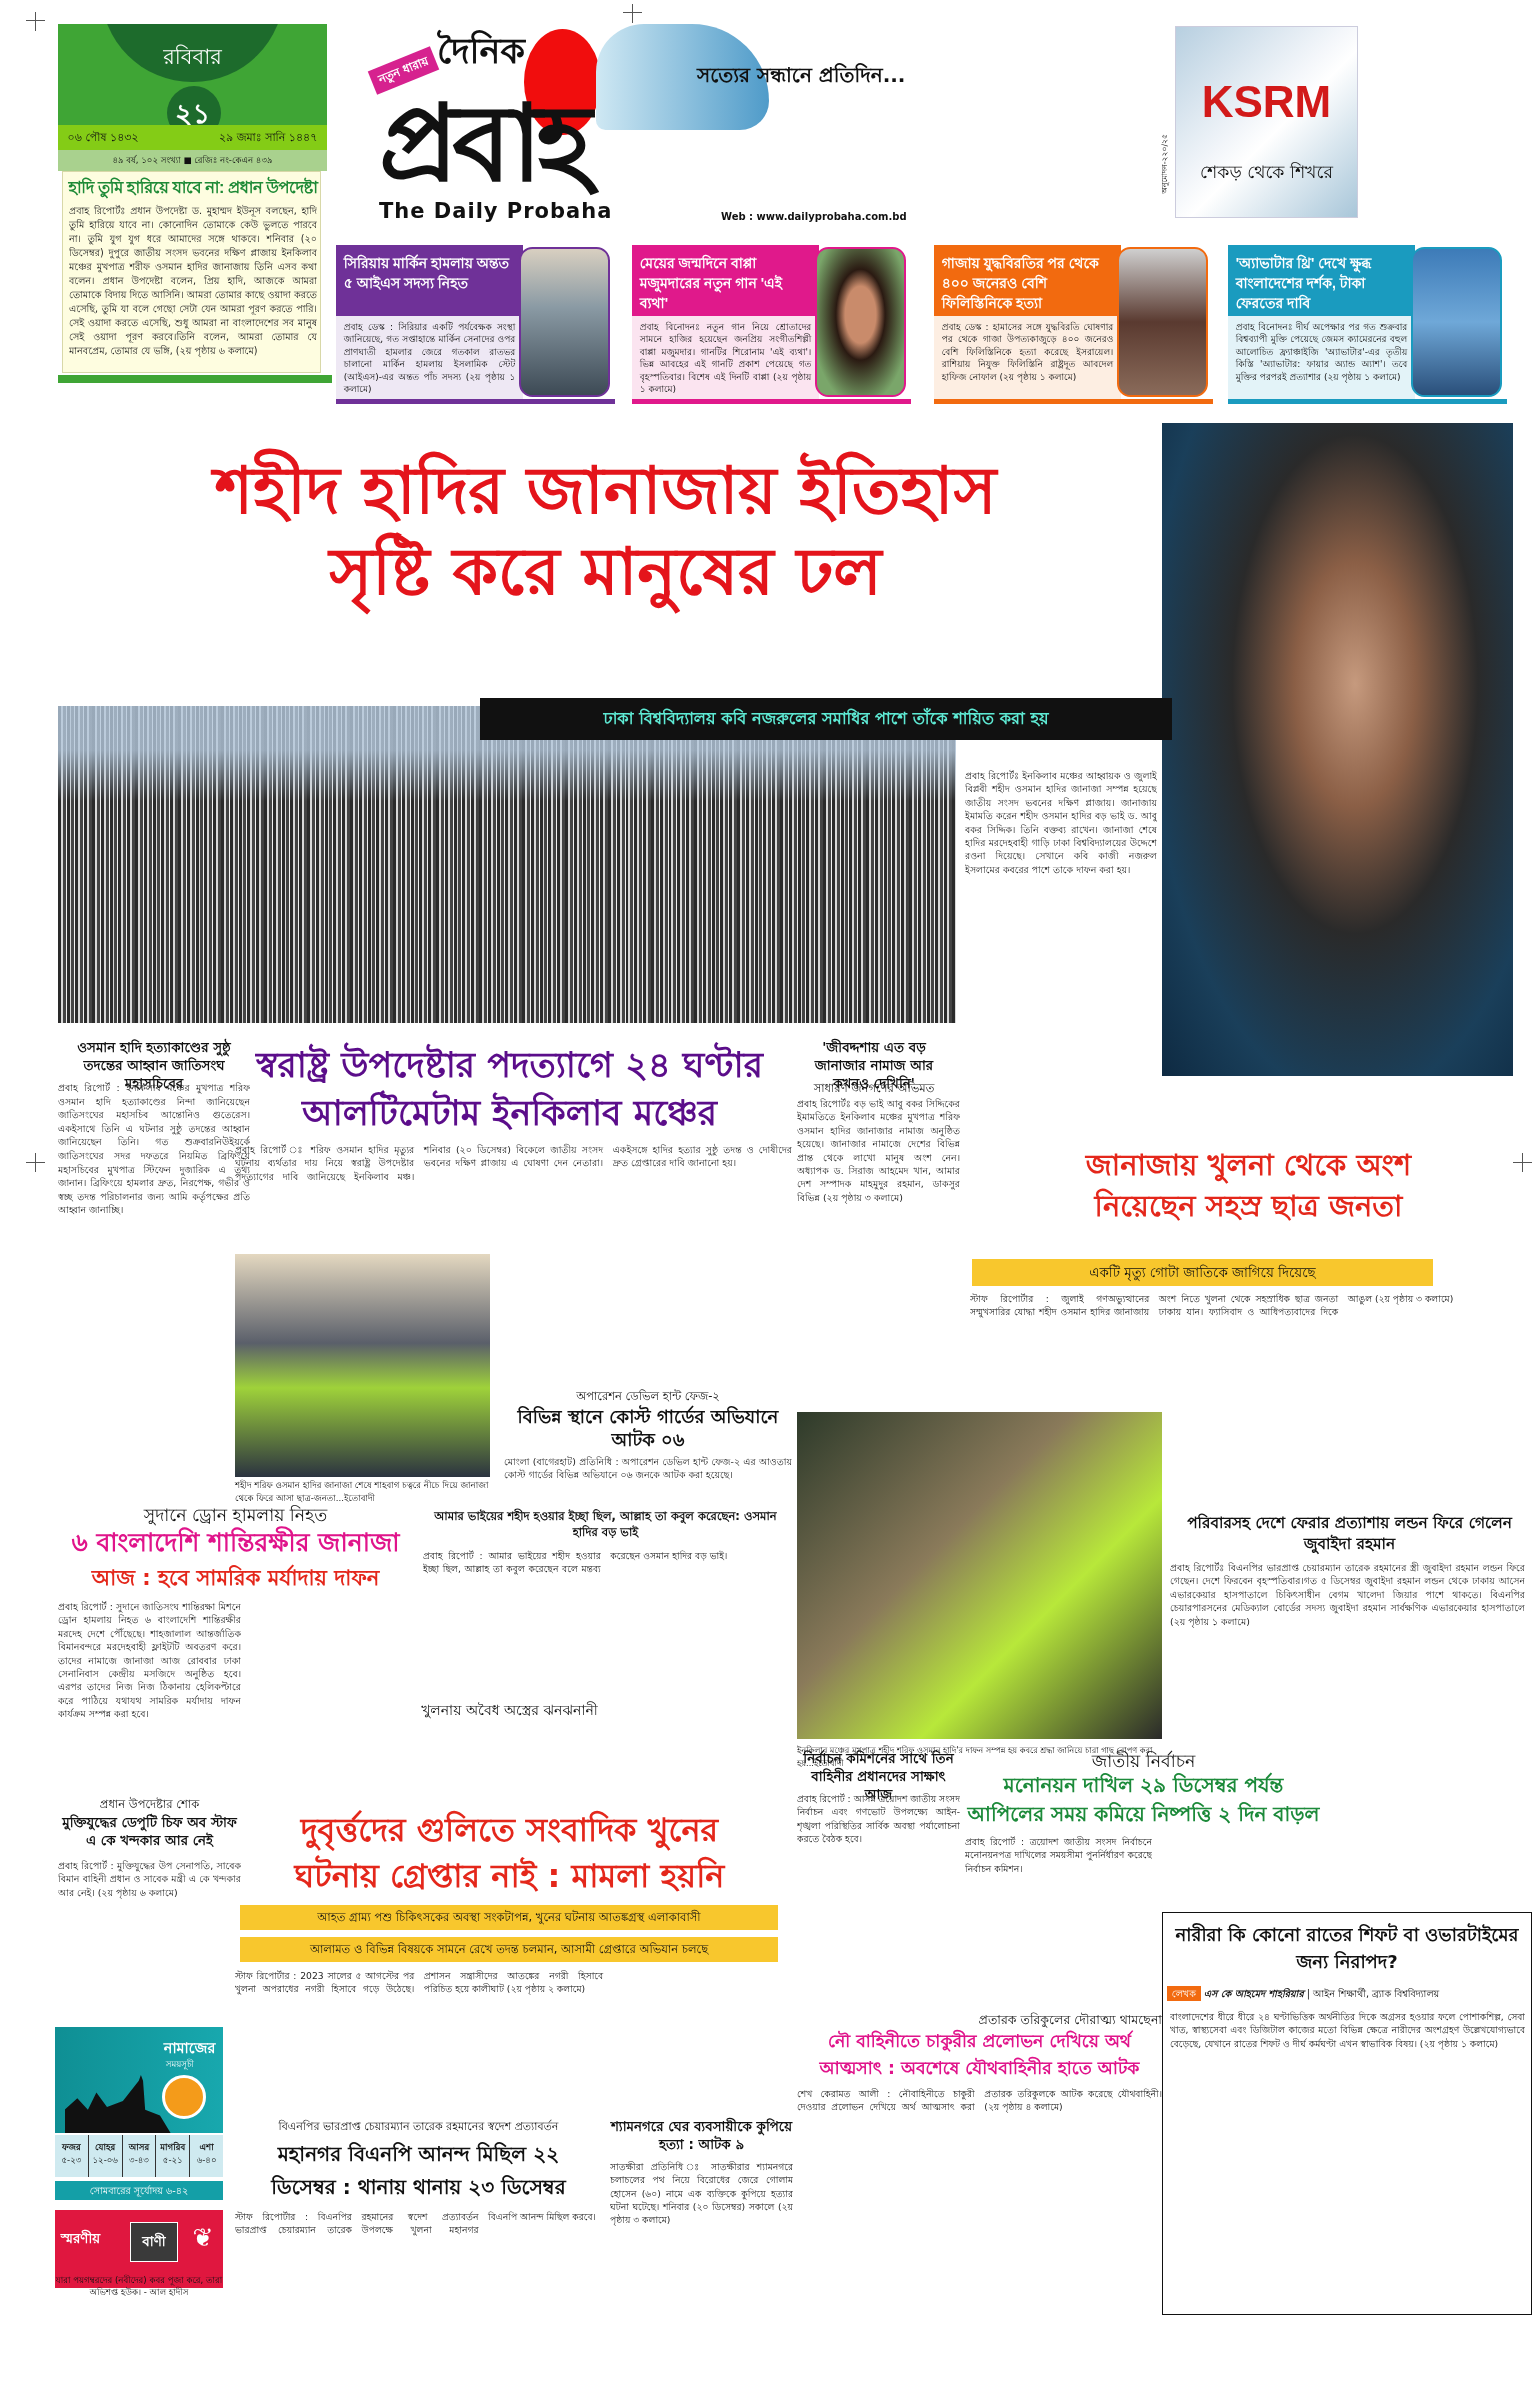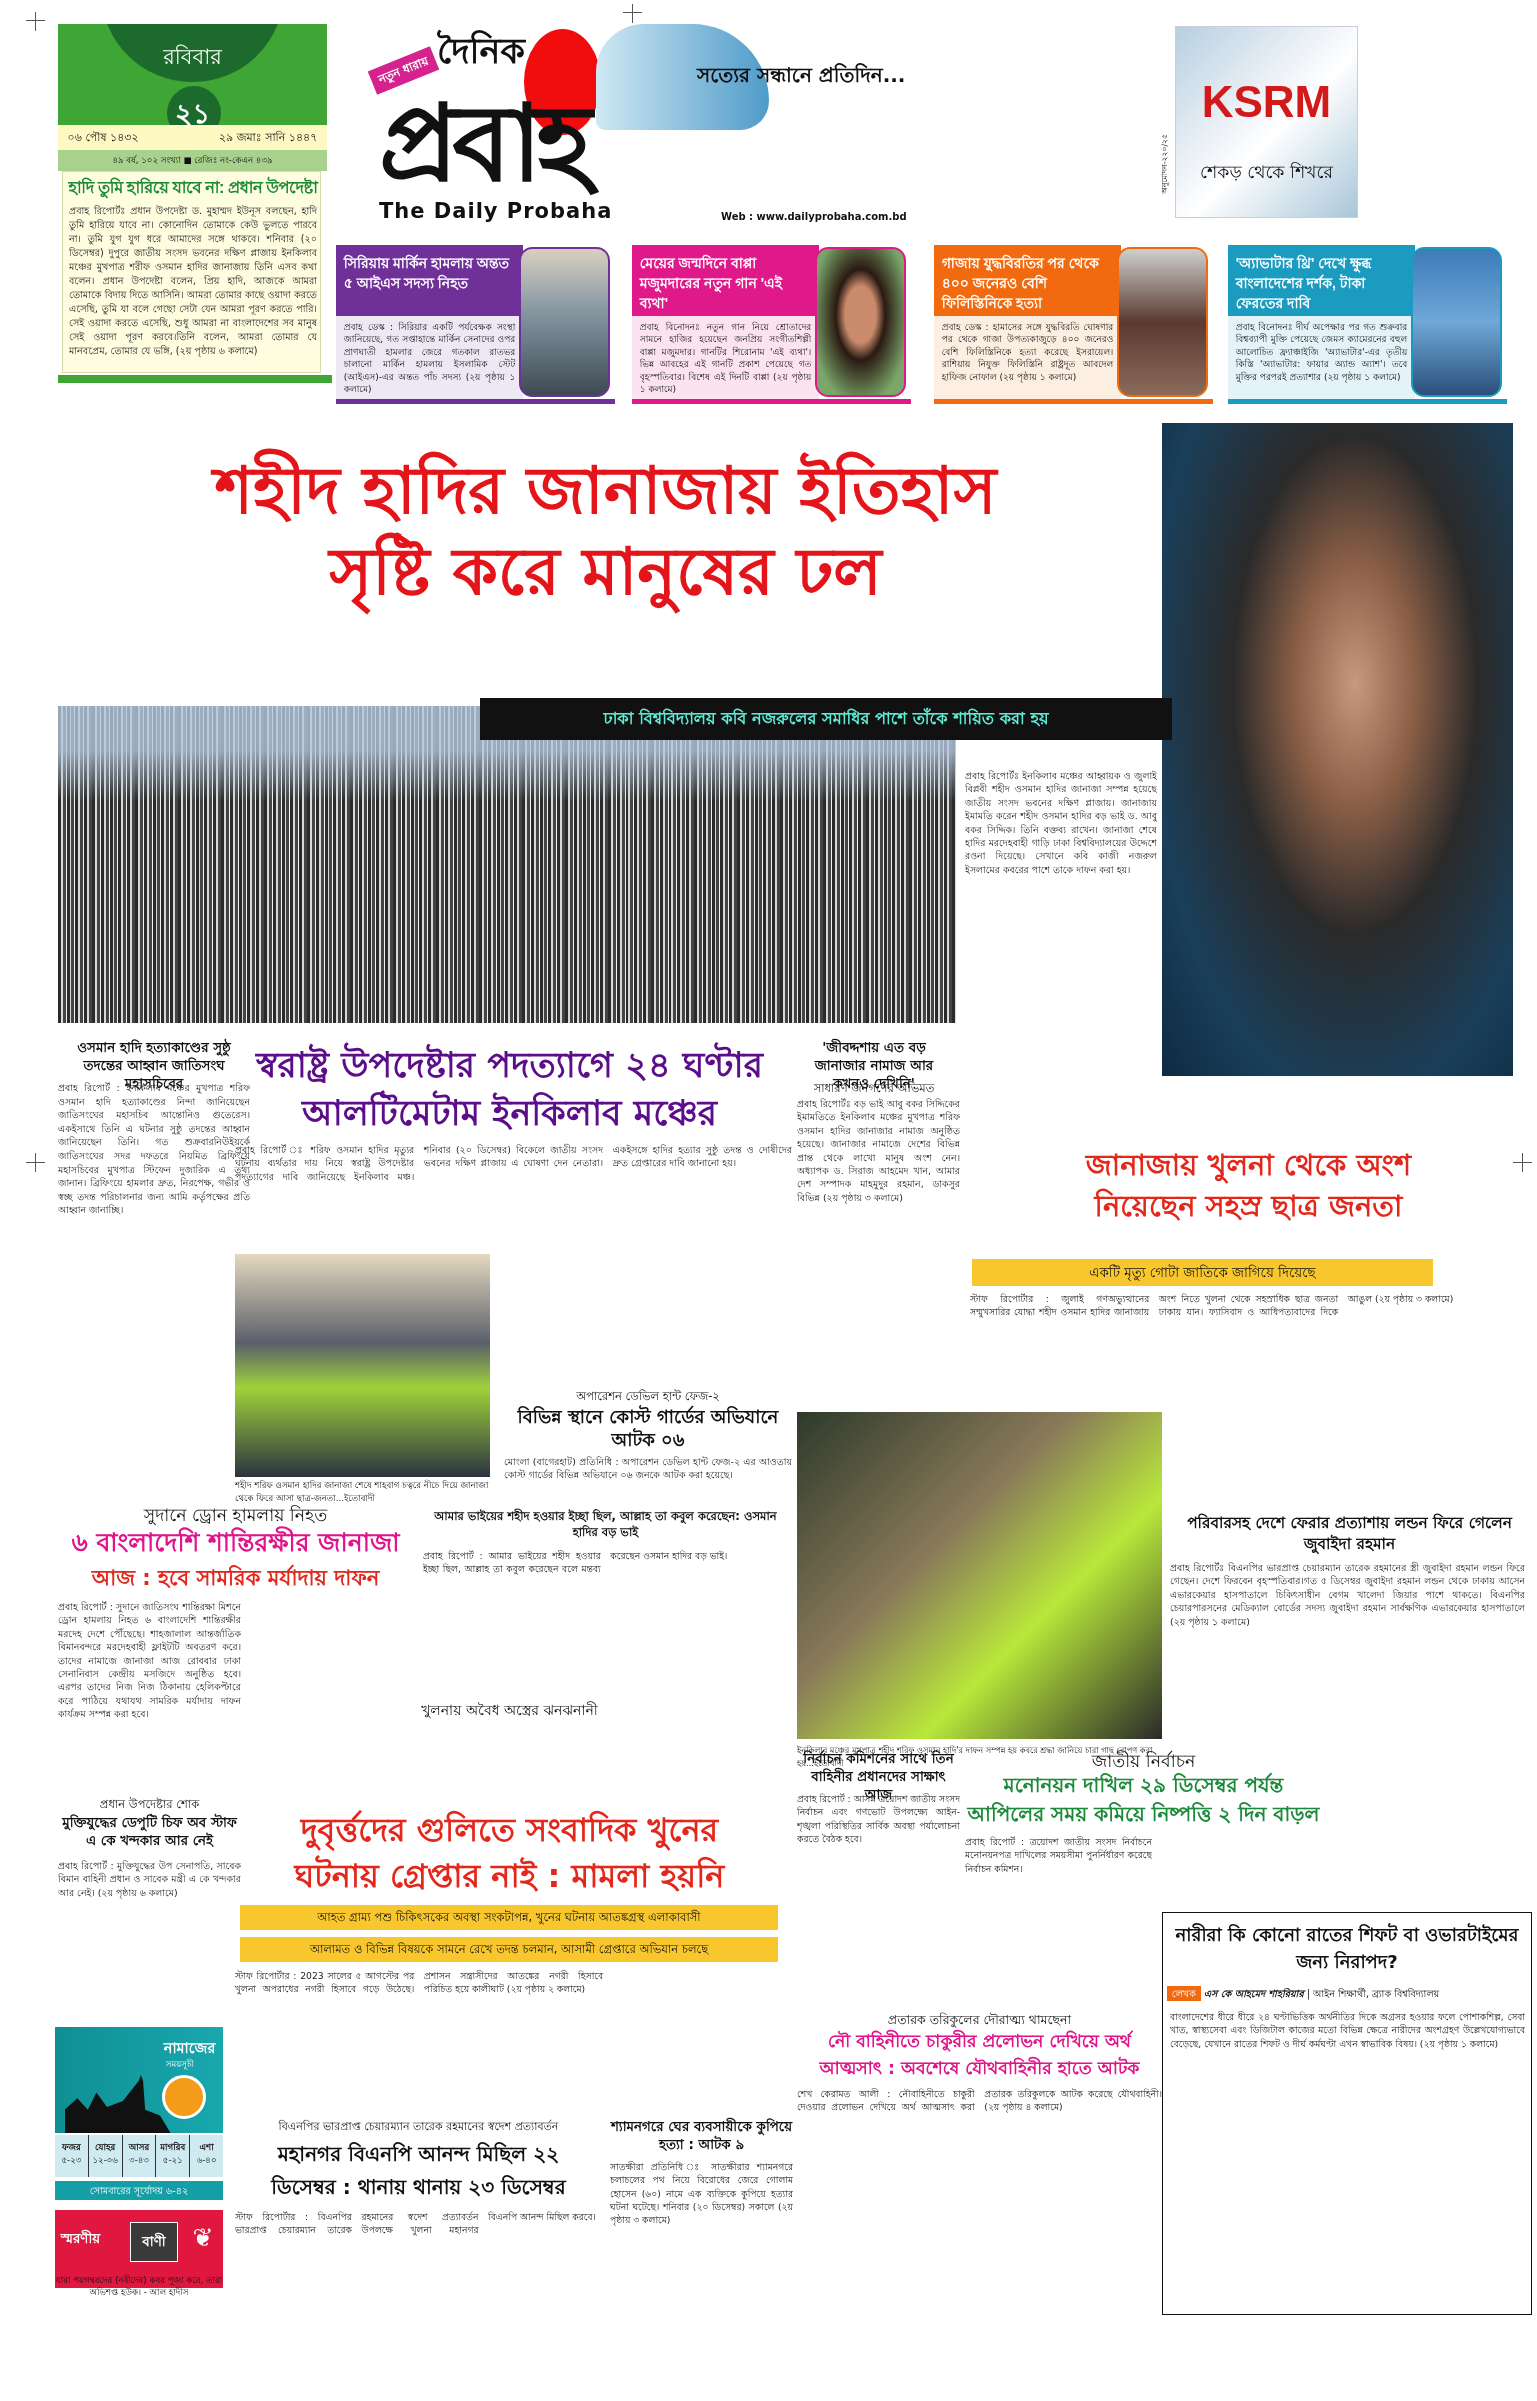--- a/index.html
+++ b/index.html
@@ -13,21 +13,21 @@
 
 
 #datebox{left:58px;top:24px;width:269px;height:146px;background:#3fa535;overflow:hidden}
 #datebox .arc{position:absolute;left:43px;top:-67px;width:183px;height:125px;border-radius:0 0 91px 91px;background:#1d6b2c}
 #datebox .circ{position:absolute;left:109px;top:62px;width:54px;height:54px;border-radius:50%;background:#1d6b2c}
 #datebox .day{position:absolute;left:0;width:100%;top:17.3px;text-align:center;color:#fff;font-size:21px}
 #datebox .num{position:absolute;left:0;width:100%;top:69px;text-align:center;color:#fff;font-size:27px;font-weight:bold}
 #datebox .mon{position:absolute;left:0;width:100%;top:102px;text-align:center;color:#fff;font-size:12.5px}
 #datebox .price{position:absolute;left:0;top:102px;width:82px;height:23px;background:#1d6b2c;color:#fff;font-size:11.5px;line-height:23px;text-align:center}
 #datebox .pages{position:absolute;right:0;top:102px;width:72px;height:23px;background:#1d6b2c;color:#fff;font-size:11.5px;line-height:23px;text-align:center}
-#dateline{left:58px;top:125px;width:269px;height:25px;background:#fef9c3;font-size:11px;line-height:25px;display:flex;justify-content:space-between;padding:0 9.6px}
+#dateline{left:58px;top:125px;width:269px;height:25px;background:#84cc16;font-size:11px;line-height:25px;display:flex;justify-content:space-between;padding:0 9.6px}
 #regline{left:58px;top:150px;width:269px;height:21px;background:#a9d18e;font-size:8.6px;line-height:21px;text-align:center}
 
 
 #lead-box{left:62px;top:171px;width:259px;height:202px;background:#fefde0;border:1px solid #d8d8a8}
 #lead-title{left:67px;top:175px;width:252px;font-size:16.3px;font-weight:bold;color:#1e8a36;text-align:center;font-family:"Liberation Sans Narrow","Liberation Sans",sans-serif;letter-spacing:-0.5px}
 #lead-body{left:69px;top:204px;width:248px;height:163px;font-size:9.6px;line-height:14px}
 #lead-bar{left:58px;top:375px;width:274px;height:7.7px;background:#3fa535}
 
 
 #tag-new{left:370px;top:58px;width:67px;height:25px;background:#d6228f;color:#fff;font-size:11.5px;line-height:25px;text-align:center;transform:rotate(-22deg);font-weight:bold}
@@ -201,21 +201,21 @@
 
 <div class="abs" style="left:1162px;top:1912px;width:370px;height:403px;border:1.9px solid #111"></div>
 <div class="abs h-black" style="left:1167px;top:1921px;width:360px;text-align:center;font-size:18px;line-height:27px">নারীরা কি কোনো রাতের শিফট বা ওভারটাইমের জন্য নিরাপদ?</div>
 <div class="abs" style="left:1167px;top:1984px;width:360px;height:19px;font-size:9.6px;line-height:19px;white-space:nowrap;overflow:hidden">
   <span style="background:#f26a0f;color:#fff;padding:1.9px 4.8px">লেখক</span>
   <b style="font-style:italic">এস কে আহমেদ শাহরিয়ার</b> |
   <span>আইন শিক্ষার্থী, ব্র্যাক বিশ্ববিদ্যালয়</span>
 </div>
 <div class="abs body-text" style="left:1170px;top:2010px;width:355px;height:298px;font-size:9.2px;line-height:13.3px">বাংলাদেশের ধীরে ধীরে ২৪ ঘণ্টাভিত্তিক অর্থনীতির দিকে অগ্রসর হওয়ার ফলে পোশাকশিল্প, সেবা খাত, স্বাস্থ্যসেবা এবং ডিজিটাল কাজের মতো বিভিন্ন ক্ষেত্রে নারীদের অংশগ্রহণ উল্লেখযোগ্যভাবে বেড়েছে, যেখানে রাতের শিফট ও দীর্ঘ কর্মঘণ্টা এখন স্বাভাবিক বিষয়। (২য় পৃষ্ঠায় ১ কলামে)</div>
 
-<div class="abs" style="left:797px;top:2011px;width:365px;text-align:center;font-size:12.5px">প্রতারক তরিকুলের দৌরাত্ম্য থামছেনা</div>
+<div class="abs" style="left:797px;top:2011px;width:365px;text-align:right;font-size:12.5px">প্রতারক তরিকুলের দৌরাত্ম্য থামছেনা</div>
 <div class="abs h-mag" style="left:797px;top:2029px;width:365px;text-align:center;font-size:17.3px;line-height:25px">নৌ বাহিনীতে চাকুরীর প্রলোভন দেখিয়ে অর্থ</div>
 <div class="abs h-mag" style="left:797px;top:2056px;width:365px;text-align:center;font-size:17.3px;line-height:25px">আত্মসাৎ : অবশেষে যৌথবাহিনীর হাতে আটক</div>
 <div class="abs body-text" style="left:797px;top:2087px;width:365px;height:231px;font-size:9.2px;line-height:13.3px;column-count:2;column-gap:9.6px">শেখ কেরামত আলী : নৌবাহিনীতে চাকুরী দেওয়ার প্রলোভন দেখিয়ে অর্থ আত্মসাৎ করা প্রতারক তরিকুলকে আটক করেছে যৌথবাহিনী। (২য় পৃষ্ঠায় ৪ কলামে)</div>
 
 <div class="abs" style="left:231px;top:2118px;width:375px;text-align:center;font-size:11px">বিএনপির ভারপ্রাপ্ত চেয়ারম্যান তারেক রহমানের স্বদেশ প্রত্যাবর্তন</div>
 <div class="abs h-black" style="left:231px;top:2140px;width:375px;text-align:center;font-size:20px;line-height:29px">মহানগর বিএনপি আনন্দ মিছিল ২২</div>
 <div class="abs h-black" style="left:231px;top:2173px;width:375px;text-align:center;font-size:20px;line-height:29px">ডিসেম্বর : থানায় থানায় ২৩ ডিসেম্বর</div>
 <div class="abs body-text" style="left:235px;top:2210px;width:370px;height:106px;font-size:9.2px;line-height:13.3px;column-count:3;column-gap:9.6px">স্টাফ রিপোর্টার : বিএনপির ভারপ্রাপ্ত চেয়ারম্যান তারেক রহমানের স্বদেশ প্রত্যাবর্তন উপলক্ষে খুলনা মহানগর বিএনপি আনন্দ মিছিল করবে।</div>
 
 <div class="abs h-black" style="left:610px;top:2118px;width:183px;text-align:center;font-size:13.4px;line-height:18px">শ্যামনগরে ঘের ব্যবসায়ীকে কুপিয়ে হত্যা : আটক ৯</div>

